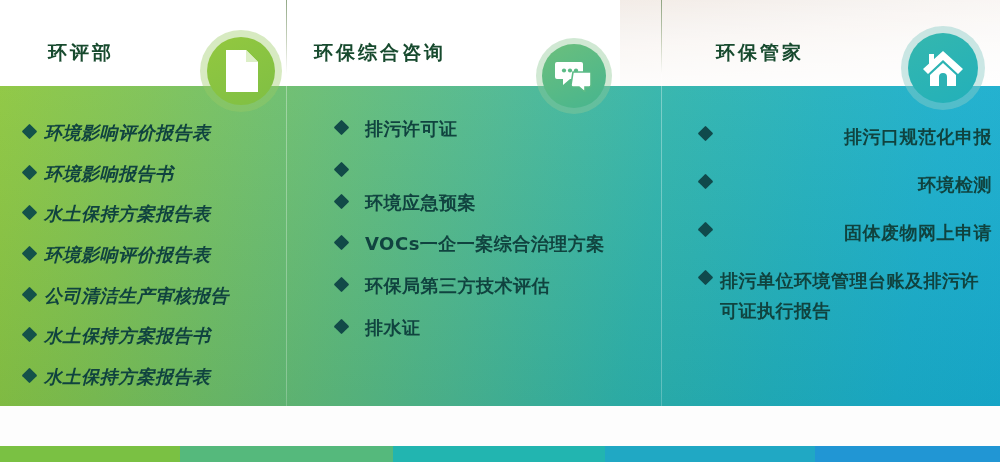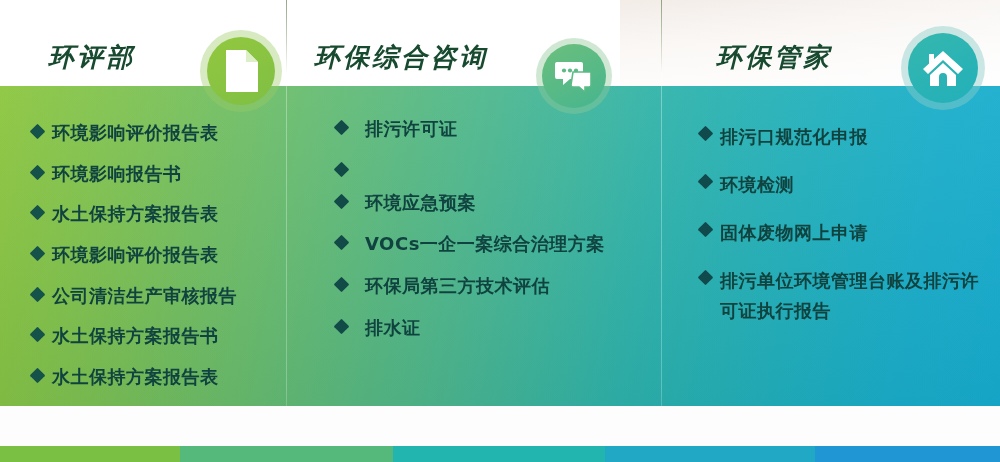--- a/index.html
+++ b/index.html
@@ -43,24 +43,23 @@
   .divider{position:absolute;top:0;width:1px;height:462px;
     background:linear-gradient(to bottom, rgba(120,150,110,.55) 0%, rgba(255,255,255,.38) 14%, rgba(255,255,255,.30) 82%, rgba(255,255,255,0) 100%);}
   .div1{left:286px;}
   .div2{left:661px;}
   .divider.top-dark{background:linear-gradient(to bottom, rgba(110,140,95,.75) 0%, rgba(150,170,130,.5) 9%, rgba(255,255,255,.34) 16%, rgba(255,255,255,.26) 84%, rgba(255,255,255,0) 100%);}
 
   
   .heading{
     position:absolute;z-index:6;
     font-family:"DejaVu Serif","Liberation Serif",serif;
-    font-weight:bold;font-size:26px;letter-spacing:3px;
+    font-weight:bold;font-size:19px;letter-spacing:3px;
     color:#174a2e;white-space:nowrap;
     text-shadow:0 1px 1px rgba(255,255,255,.45);
-    font-style:italic;
   }
   .h1{left:48px;top:40px;}
   .h2{left:314px;top:40px;}
   .h3{left:716px;top:40px;}
 
   
   .badge{position:absolute;z-index:5;border-radius:50%;display:flex;align-items:center;justify-content:center;}
   .badge .ring{position:absolute;inset:0;border-radius:50%;}
   .badge .core{position:absolute;border-radius:50%;}
   .badge svg{position:relative;z-index:2;}
@@ -72,27 +71,27 @@
   .b2{left:536px;top:38px;width:76px;height:76px;}
   .b2 .ring{background:rgba(142,200,150,.42);}
   .b2 .core{inset:6px;background:linear-gradient(150deg,#6cbf7c,#46b58f);}
 
   .b3{left:901px;top:26px;width:84px;height:84px;}
   .b3 .ring{background:rgba(140,205,200,.45);}
   .b3 .core{inset:7px;background:linear-gradient(150deg,#35b7ae,#22b0ba);}
 
   
   .col{position:absolute;z-index:4;}
-  .c1{left:32px;top:120px;width:262px;}
+  .c1{left:24px;top:120px;width:262px;font-style:italic;}
   .c2{left:336px;top:116px;width:320px;}
   .c3{left:700px;top:122px;width:292px;}
 
   .item{display:flex;align-items:flex-start;margin-bottom:14px;}
   .c2 .item{margin-bottom:15px;gap:9px;}
-  .c3 .item{margin-bottom:19px;}
+  .c3 .item{margin-bottom:19px;justify-content:space-between;}
 
   .bullet{
     flex:0 0 auto;width:11px;height:11px;margin-top:6px;margin-right:9px;
     background:#124a45;transform:rotate(45deg);border-radius:1px;
   }
   .c1 .bullet{background:#14524a;}
   .c2 .bullet{background:#124a48;}
   .c3 .bullet{background:#104a4c;}
 
   .itext{

